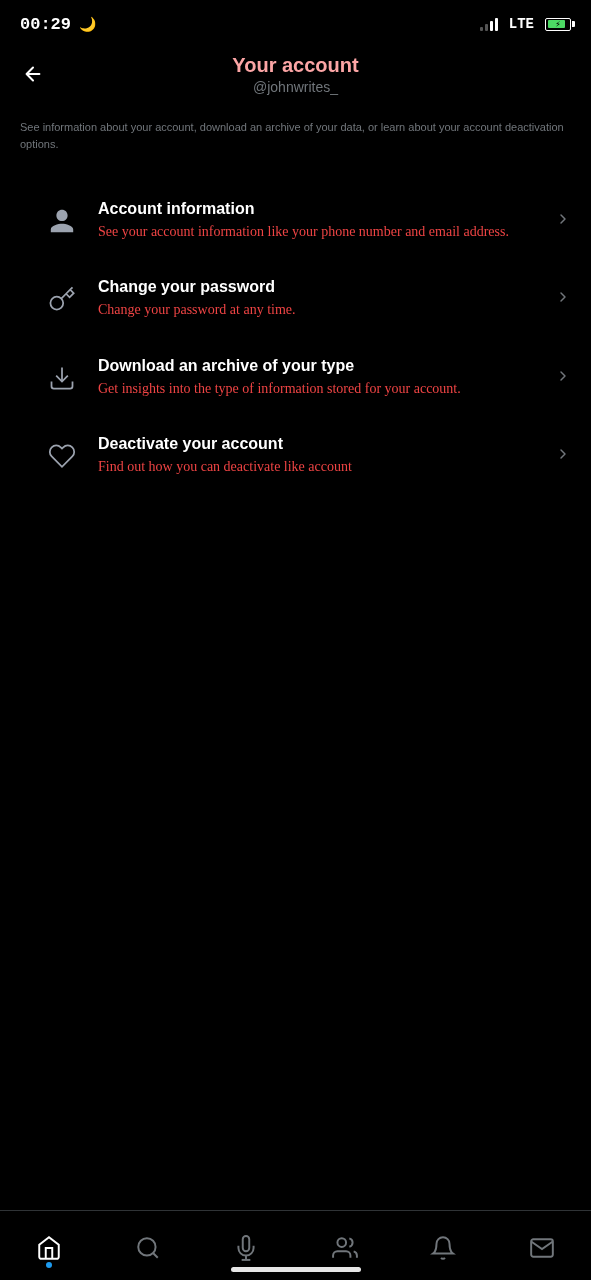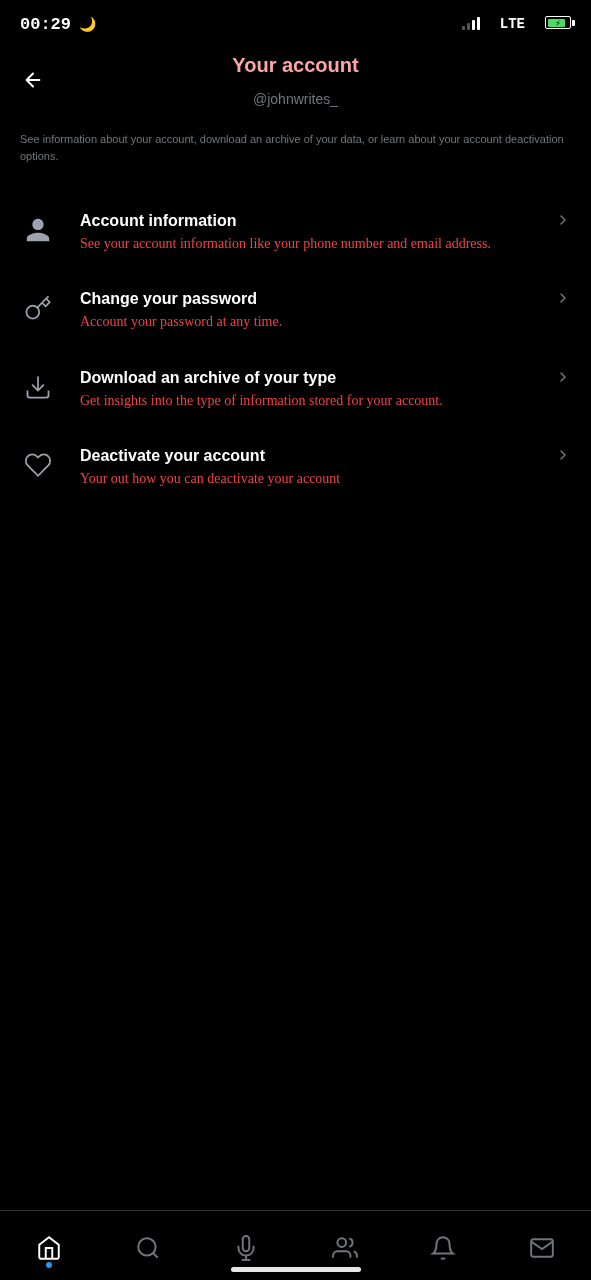--- a/index.html
+++ b/index.html
@@ -26,22 +26,22 @@
     }
 
     .status-time {
       font-size: 17px;
       font-weight: 600;
       color: #fff;
     }
 
     .status-icons {
       display: flex;
-      align-items: flex-start;
-      gap: 20px;
+      align-items: center;
+      gap: 11px;
     }
 
     .signal-bars {
       display: flex;
       align-items: flex-end;
       gap: 2px;
       height: 14px;
     }
 
     .signal-bar {
@@ -131,43 +131,44 @@
 
     .header-title {
       font-size: 20px;
       font-weight: 700;
       color: #fca5a5;
     }
 
     .header-subtitle {
       font-size: 14px;
       color: #71767b;
-      margin-top: 14px;
+      margin-top: 2px;
     }
 
     
     .description {
       padding: 10px 20px 30px 20px;
       font-size: 11px;
       color: #71767b;
       line-height: 1.5;
     }
 
     
     .menu-list {
       padding: 0 0;
     }
 
     .menu-item {
       display: flex;
-      align-items: flex-start;
+      align-items: center;
       padding: 18px 20px;
       cursor: pointer;
       border-bottom: none;
-      gap: 24px;
+      gap: 18px;
+      margin-left: 24px;
     }
 
     .menu-icon {
       width: 36px;
       height: 36px;
       display: flex;
       align-items: center;
       justify-content: center;
       flex-shrink: 0;
     }
@@ -329,21 +330,21 @@
   </div>
 
   <div class="menu-item">
     <div class="menu-icon">
       <svg viewBox="0 0 24 24" stroke="#9ca3af" stroke-width="1.6" fill="none">
         <path d="M21 2l-2 2m-7.61 7.61a5.5 5.5 0 1 1-7.778 7.778 5.5 5.5 0 0 1 7.777-7.777zm0 0L15.5 7.5m0 0l3 3L22 7l-3-3m-3.5 3.5L19 4"></path>
       </svg>
     </div>
     <div class="menu-content">
       <div class="menu-item-title">Change your password</div>
-      <div class="menu-item-desc">Account your password at any time.</div>
+      <div class="menu-item-desc">Change your password at any time.</div>
     </div>
     <div class="menu-chevron">
       <svg width="16" height="16" viewBox="0 0 24 24" fill="none" stroke="#71767b" stroke-width="2.2" stroke-linecap="round" stroke-linejoin="round">
         <path d="M9 18l6-6-6-6"></path>
       </svg>
     </div>
   </div>
 
   <div class="menu-item">
     <div class="menu-icon">
@@ -365,21 +366,21 @@
   </div>
 
   <div class="menu-item">
     <div class="menu-icon">
       <svg viewBox="0 0 24 24" stroke="#9ca3af" stroke-width="1.6" fill="none">
         <path d="M20.84 4.61a5.5 5.5 0 0 0-7.78 0L12 5.67l-1.06-1.06a5.5 5.5 0 0 0-7.78 7.78l1.06 1.06L12 21.23l7.78-7.78 1.06-1.06a5.5 5.5 0 0 0 0-7.78z"></path>
       </svg>
     </div>
     <div class="menu-content">
       <div class="menu-item-title">Deactivate your account</div>
-      <div class="menu-item-desc">Your out how you can deactivate your account</div>
+      <div class="menu-item-desc">Find out how you can deactivate like account</div>
     </div>
     <div class="menu-chevron">
       <svg width="16" height="16" viewBox="0 0 24 24" fill="none" stroke="#71767b" stroke-width="2.2" stroke-linecap="round" stroke-linejoin="round">
         <path d="M9 18l6-6-6-6"></path>
       </svg>
     </div>
   </div>
 
 </div>
 

